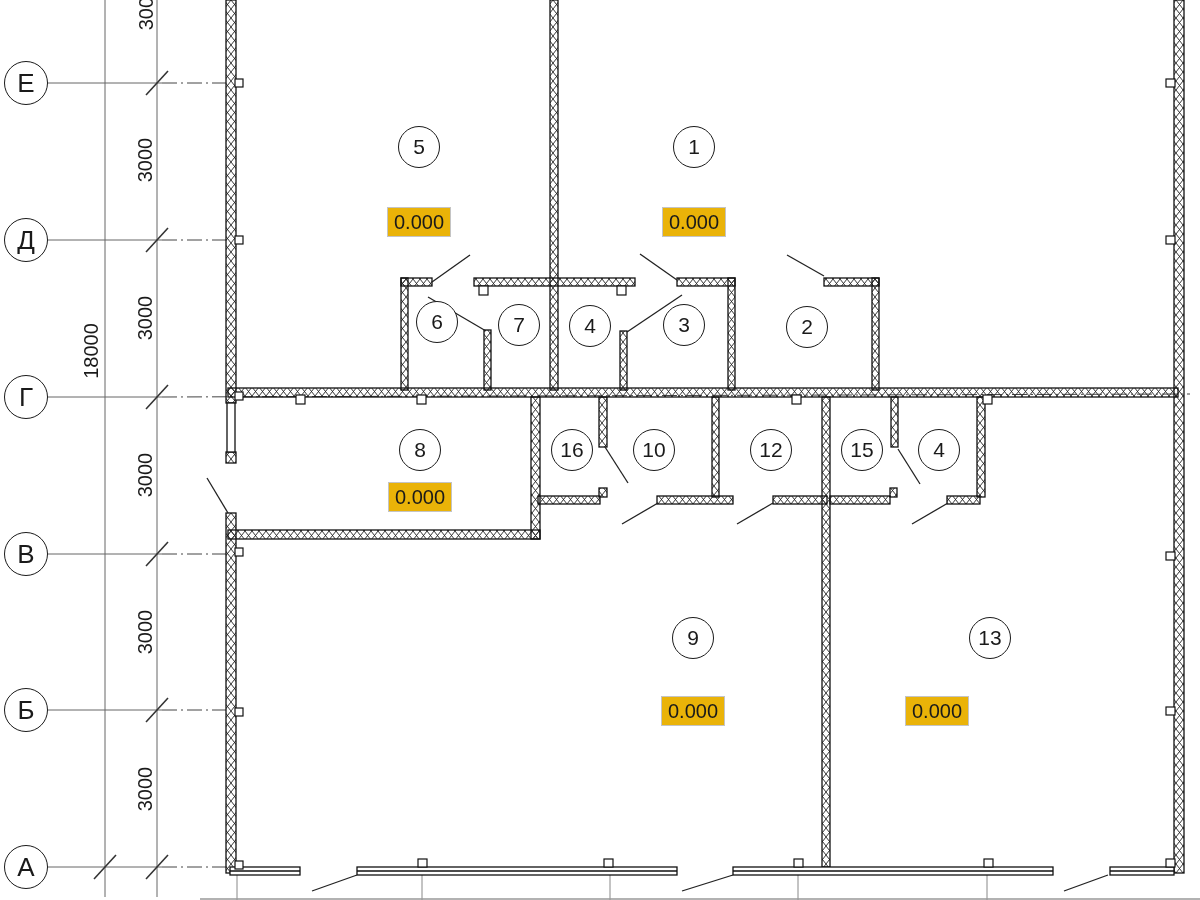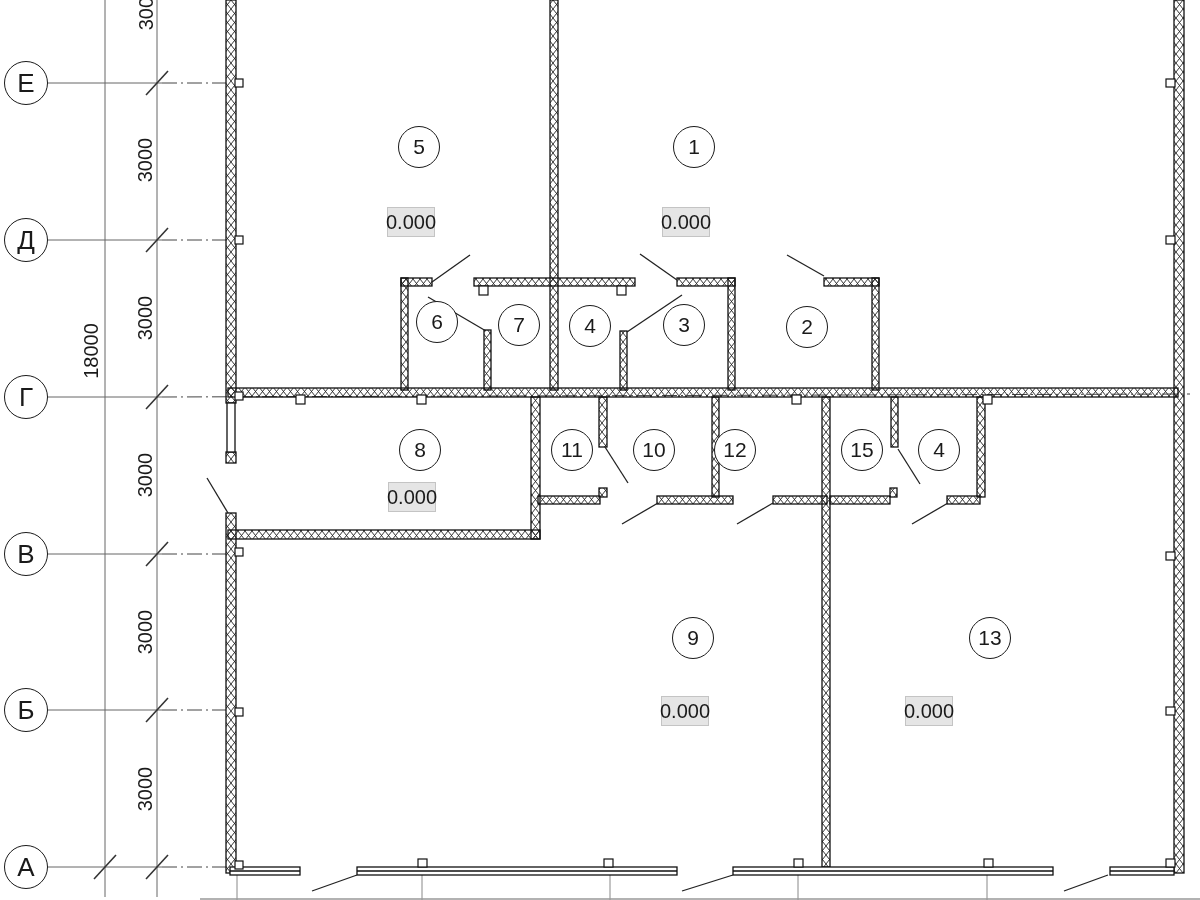--- a/index.html
+++ b/index.html
@@ -6,21 +6,21 @@
   body{width:1200px;height:900px;overflow:hidden;position:relative;
        font-family:"Liberation Sans",sans-serif;color:#1a1a1a;}
   #plan{position:absolute;left:0;top:0;width:1200px;height:900px;}
   svg{position:absolute;left:0;top:0;}
   .bubble{position:absolute;width:44px;height:44px;border:1.5px solid #1a1a1a;border-radius:50%;
           background:#fff;display:flex;align-items:center;justify-content:center;
           font-size:26px;box-sizing:border-box;}
   .room{position:absolute;width:42px;height:42px;border:1.4px solid #1a1a1a;border-radius:50%;
         background:#fff;display:flex;align-items:center;justify-content:center;
         font-size:21px;box-sizing:border-box;}
-  .elev{position:absolute;width:48px;height:30px;border:1px solid #c4c4c4;background:#e5e5e5;
+  .elev{position:absolute;width:64px;height:30px;border:1px solid #c4c4c4;background:#eab308;
         display:flex;align-items:center;justify-content:center;font-size:20px;box-sizing:border-box;}
   .dim{position:absolute;font-size:20px;white-space:nowrap;
        transform:translate(-50%,-50%) rotate(-90deg);}
 </style>
 </head>
 <body>
 
 <div id="plan">
 
 <svg width="1200" height="900" viewBox="0 0 1200 900">
@@ -209,23 +209,23 @@
 <div class="room" style="left:399px;top:429px">
       <span>8</span>
     </div>
 <div class="room" style="left:672px;top:617px">
       <span>9</span>
     </div>
 <div class="room" style="left:633px;top:429px">
       <span>10</span>
     </div>
 <div class="room" style="left:551px;top:429px">
-      <span>11</span>
-    </div>
-<div class="room" style="left:714px;top:429px">
+      <span>16</span>
+    </div>
+<div class="room" style="left:750px;top:429px">
       <span>12</span>
     </div>
 <div class="room" style="left:969px;top:617px">
       <span>13</span>
     </div>
 <div class="room" style="left:918px;top:429px">
       <span>4</span>
     </div>
 <div class="room" style="left:841px;top:429px">
       <span>15</span>

